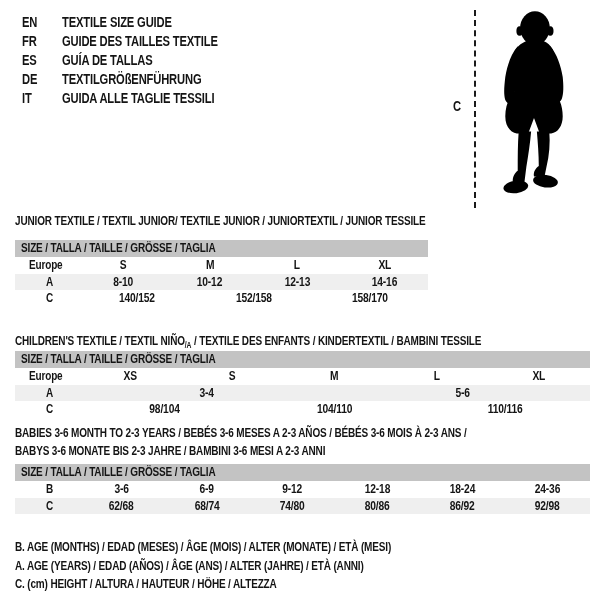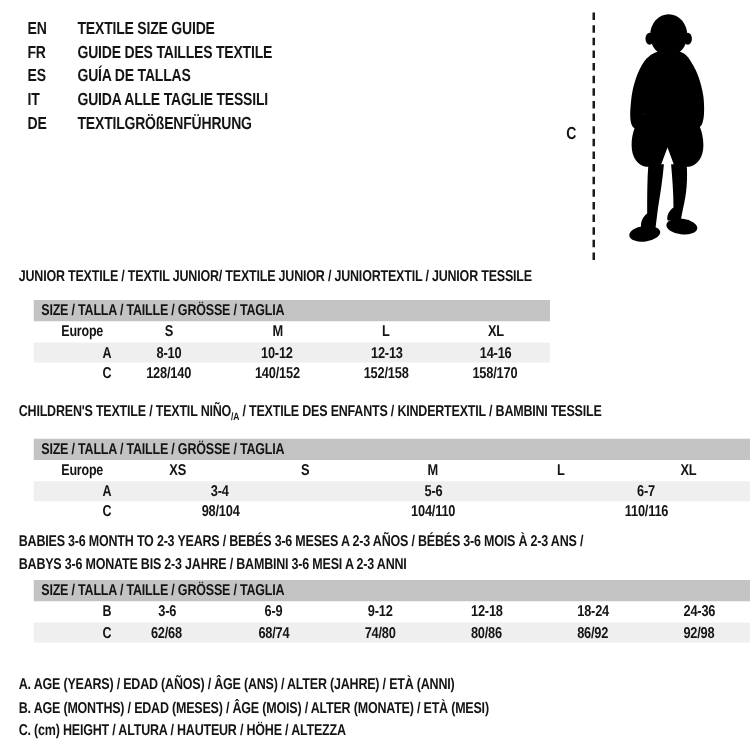--- a/index.html
+++ b/index.html
@@ -27,27 +27,27 @@
   .figure { position:absolute; left:440px; top:0; width:160px; height:215px; }
   .height-line {
     position:absolute; left:34px; top:10px; height:198px; width:0;
     border-left:2.5px dashed #1a1a1a;
   }
   .height-label { position:absolute; left:13px; top:98px; font-size:14px; }
   .silhouette { position:absolute; left:46px; top:8px; width:96px; height:201px; }
 
   
   .section-title { position:absolute; left:15px; font-size:12.5px; line-height:18px; }
-  .size-table { position:absolute; left:27px; font-size:12.5px;text-decoration:underline; }
+  .size-table { position:absolute; left:15px; font-size:12.5px;text-decoration:underline; }
   .thead {
     height:17px; line-height:17px; padding-left:6px;
     overflow:hidden;
   }
   .trow { display:flex; height:16.5px; line-height:16.5px; }
-  .tlabel { width:64px; padding-left:6px; text-align:right; flex:none; }
+  .tlabel { width:64px; padding-left:6px; text-align:center; flex:none; }
   .tcell { flex:1; text-align:center; }
   .sub-a { font-size:8.5px; position:relative; top:2.5px; }
 
   
   .notes { position:absolute; left:15px; top:538px; font-size:12.5px; line-height:18.5px; }
 </style>
 </head>
 <body>
 
 <div id="root">
@@ -59,26 +59,26 @@
     </div>
     <div class="legend-row">
       <span class="legend-code cond">FR</span>
       <span class="cond">GUIDE DES TAILLES TEXTILE</span>
     </div>
     <div class="legend-row">
       <span class="legend-code cond">ES</span>
       <span class="cond">GUÍA DE TALLAS</span>
     </div>
     <div class="legend-row">
+      <span class="legend-code cond">DE</span>
+      <span class="cond">TEXTILGRÖßENFÜHRUNG</span>
+    </div>
+    <div class="legend-row">
       <span class="legend-code cond">IT</span>
       <span class="cond">GUIDA ALLE TAGLIE TESSILI</span>
-    </div>
-    <div class="legend-row">
-      <span class="legend-code cond">DE</span>
-      <span class="cond">TEXTILGRÖßENFÜHRUNG</span>
     </div>
   </div>
 
   <div class="figure">
     <span class="height-label cond">C</span>
     <div class="height-line"></div>
     <svg class="silhouette" viewBox="0 0 100 210" xmlns="http://www.w3.org/2000/svg" aria-hidden="true">
       <g fill="#000000">
         <ellipse cx="51" cy="21" rx="15.5" ry="17.5"></ellipse>
         <ellipse cx="35" cy="24" rx="3.4" ry="5"></ellipse>
@@ -109,45 +109,43 @@
       </div>
       <div class="trow" style="background: rgb(239, 239, 239);">
         <span class="tlabel"><span class="cond">A</span></span>
         <span class="tcell"><span class="condc">8-10</span></span>
         <span class="tcell"><span class="condc">10-12</span></span>
         <span class="tcell"><span class="condc">12-13</span></span>
         <span class="tcell"><span class="condc">14-16</span></span>
       </div>
       <div class="trow">
         <span class="tlabel"><span class="cond">C</span></span>
-        <span class="tcell"><span class="condc">128/140</span></span>
         <span class="tcell"><span class="condc">140/152</span></span>
         <span class="tcell"><span class="condc">152/158</span></span>
         <span class="tcell"><span class="condc">158/170</span></span>
       </div>
     </div>
 
-  <div class="section-title" style="top:320px;text-align:right;">
+  <div class="section-title" style="top:332px;text-align:right;">
     <span class="cond"><span>CHILDREN'S TEXTILE / TEXTIL NIÑO</span><span class="sub-a">/A</span><span> / TEXTILE DES ENFANTS / KINDERTEXTIL / BAMBINI TESSILE</span></span>
   </div>
   <div class="size-table" style="top:351px; width:575px;">
       <div class="thead" style="background: rgb(195, 195, 195);"><span class="cond">SIZE / TALLA / TAILLE / GRÖSSE / TAGLIA</span></div>
       <div class="trow">
         <span class="tlabel"><span class="cond">Europe</span></span>
         <span class="tcell"><span class="condc">XS</span></span>
         <span class="tcell"><span class="condc">S</span></span>
         <span class="tcell"><span class="condc">M</span></span>
         <span class="tcell"><span class="condc">L</span></span>
         <span class="tcell"><span class="condc">XL</span></span>
       </div>
       <div class="trow" style="background: rgb(239, 239, 239);">
         <span class="tlabel"><span class="cond">A</span></span>
         <span class="tcell"><span class="condc">3-4</span></span>
         <span class="tcell"><span class="condc">5-6</span></span>
-        <span class="tcell"><span class="condc">6-7</span></span>
       </div>
       <div class="trow">
         <span class="tlabel"><span class="cond">C</span></span>
         <span class="tcell"><span class="condc">98/104</span></span>
         <span class="tcell"><span class="condc">104/110</span></span>
         <span class="tcell"><span class="condc">110/116</span></span>
       </div>
     </div>
 
   <div class="section-title" style="top:424px;">
@@ -170,18 +168,18 @@
         <span class="tcell"><span class="condc">62/68</span></span>
         <span class="tcell"><span class="condc">68/74</span></span>
         <span class="tcell"><span class="condc">74/80</span></span>
         <span class="tcell"><span class="condc">80/86</span></span>
         <span class="tcell"><span class="condc">86/92</span></span>
         <span class="tcell"><span class="condc">92/98</span></span>
       </div>
     </div>
 
   <div class="notes">
+    <div><span class="cond">B. AGE (MONTHS) / EDAD (MESES) / ÂGE (MOIS) / ALTER (MONATE) / ETÀ (MESI)</span></div>
     <div><span class="cond">A. AGE (YEARS) / EDAD (AÑOS) / ÂGE (ANS) / ALTER (JAHRE) / ETÀ (ANNI)</span></div>
-    <div><span class="cond">B. AGE (MONTHS) / EDAD (MESES) / ÂGE (MOIS) / ALTER (MONATE) / ETÀ (MESI)</span></div>
     <div><span class="cond">C. (cm) HEIGHT / ALTURA / HAUTEUR / HÖHE / ALTEZZA</span></div>
   </div>
 
 </div>
 
 </body></html>

